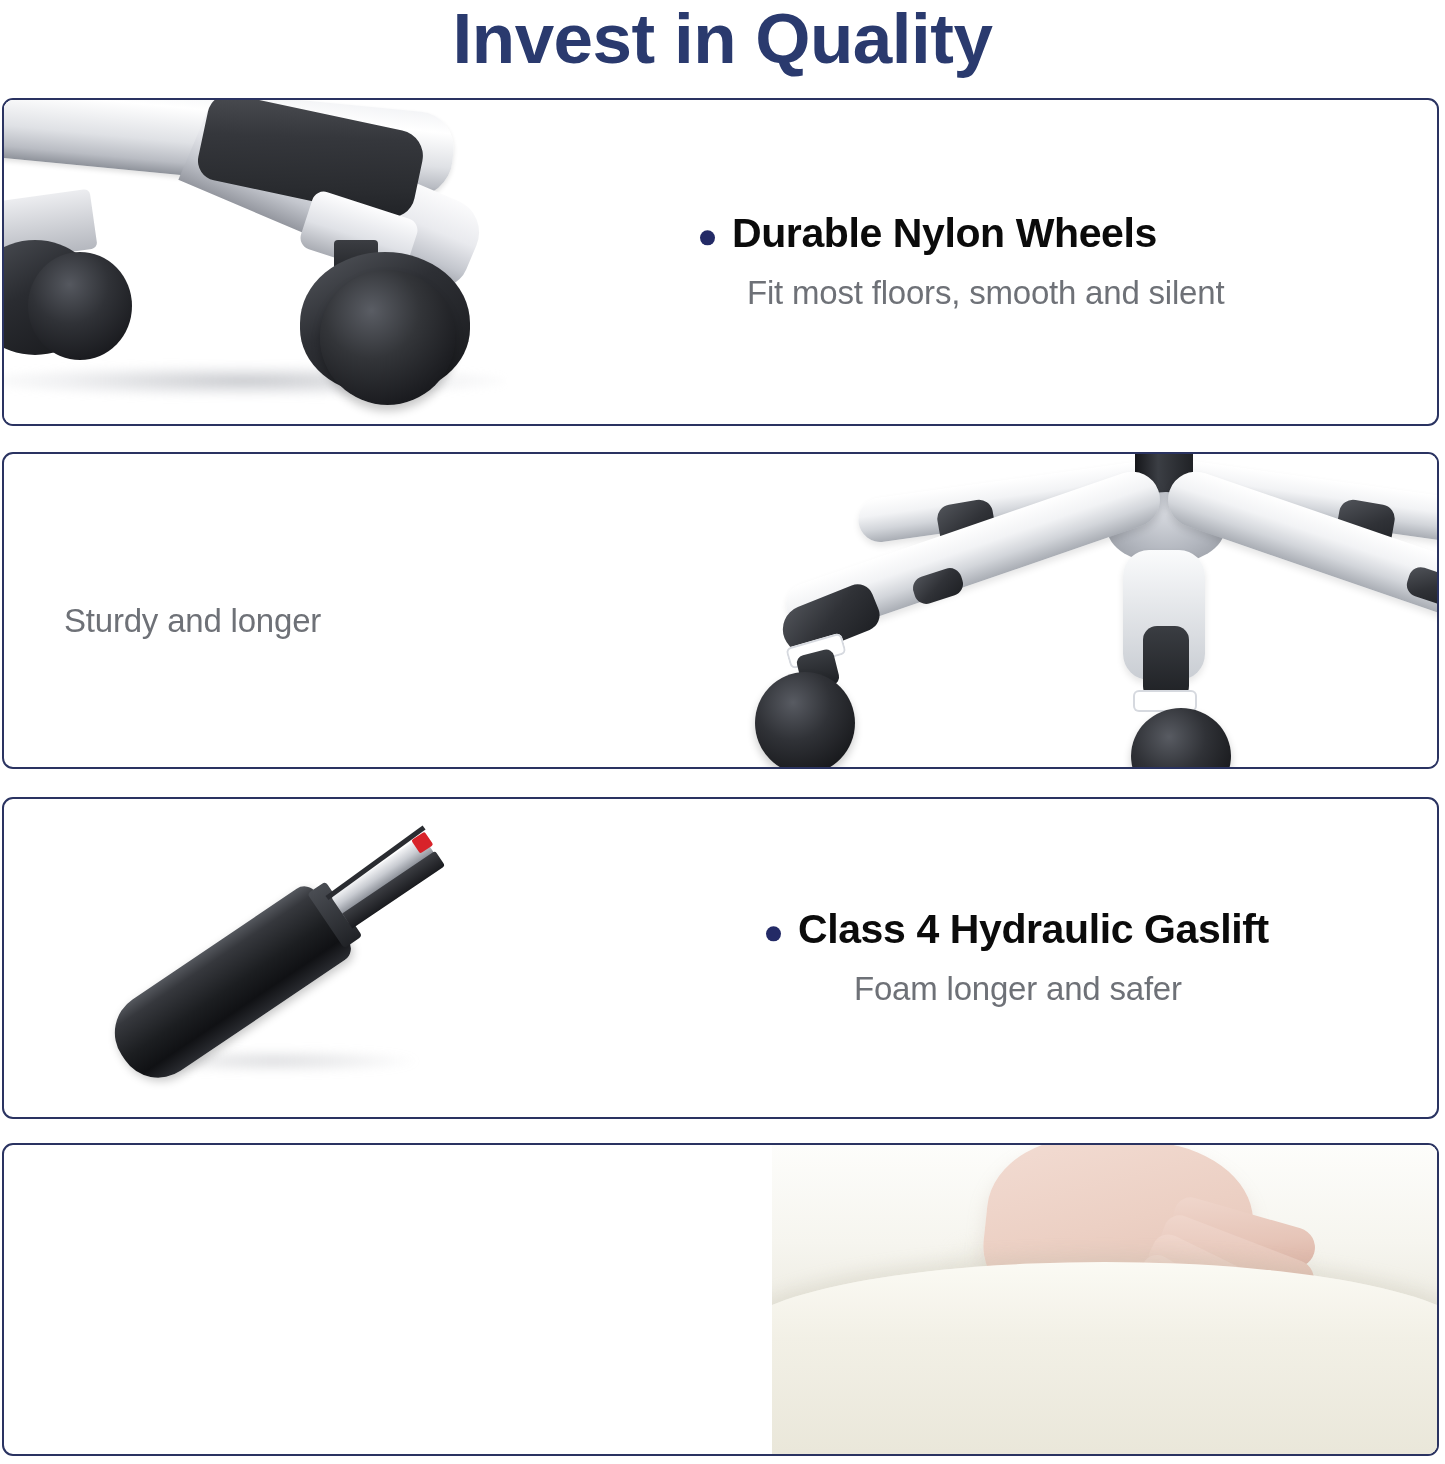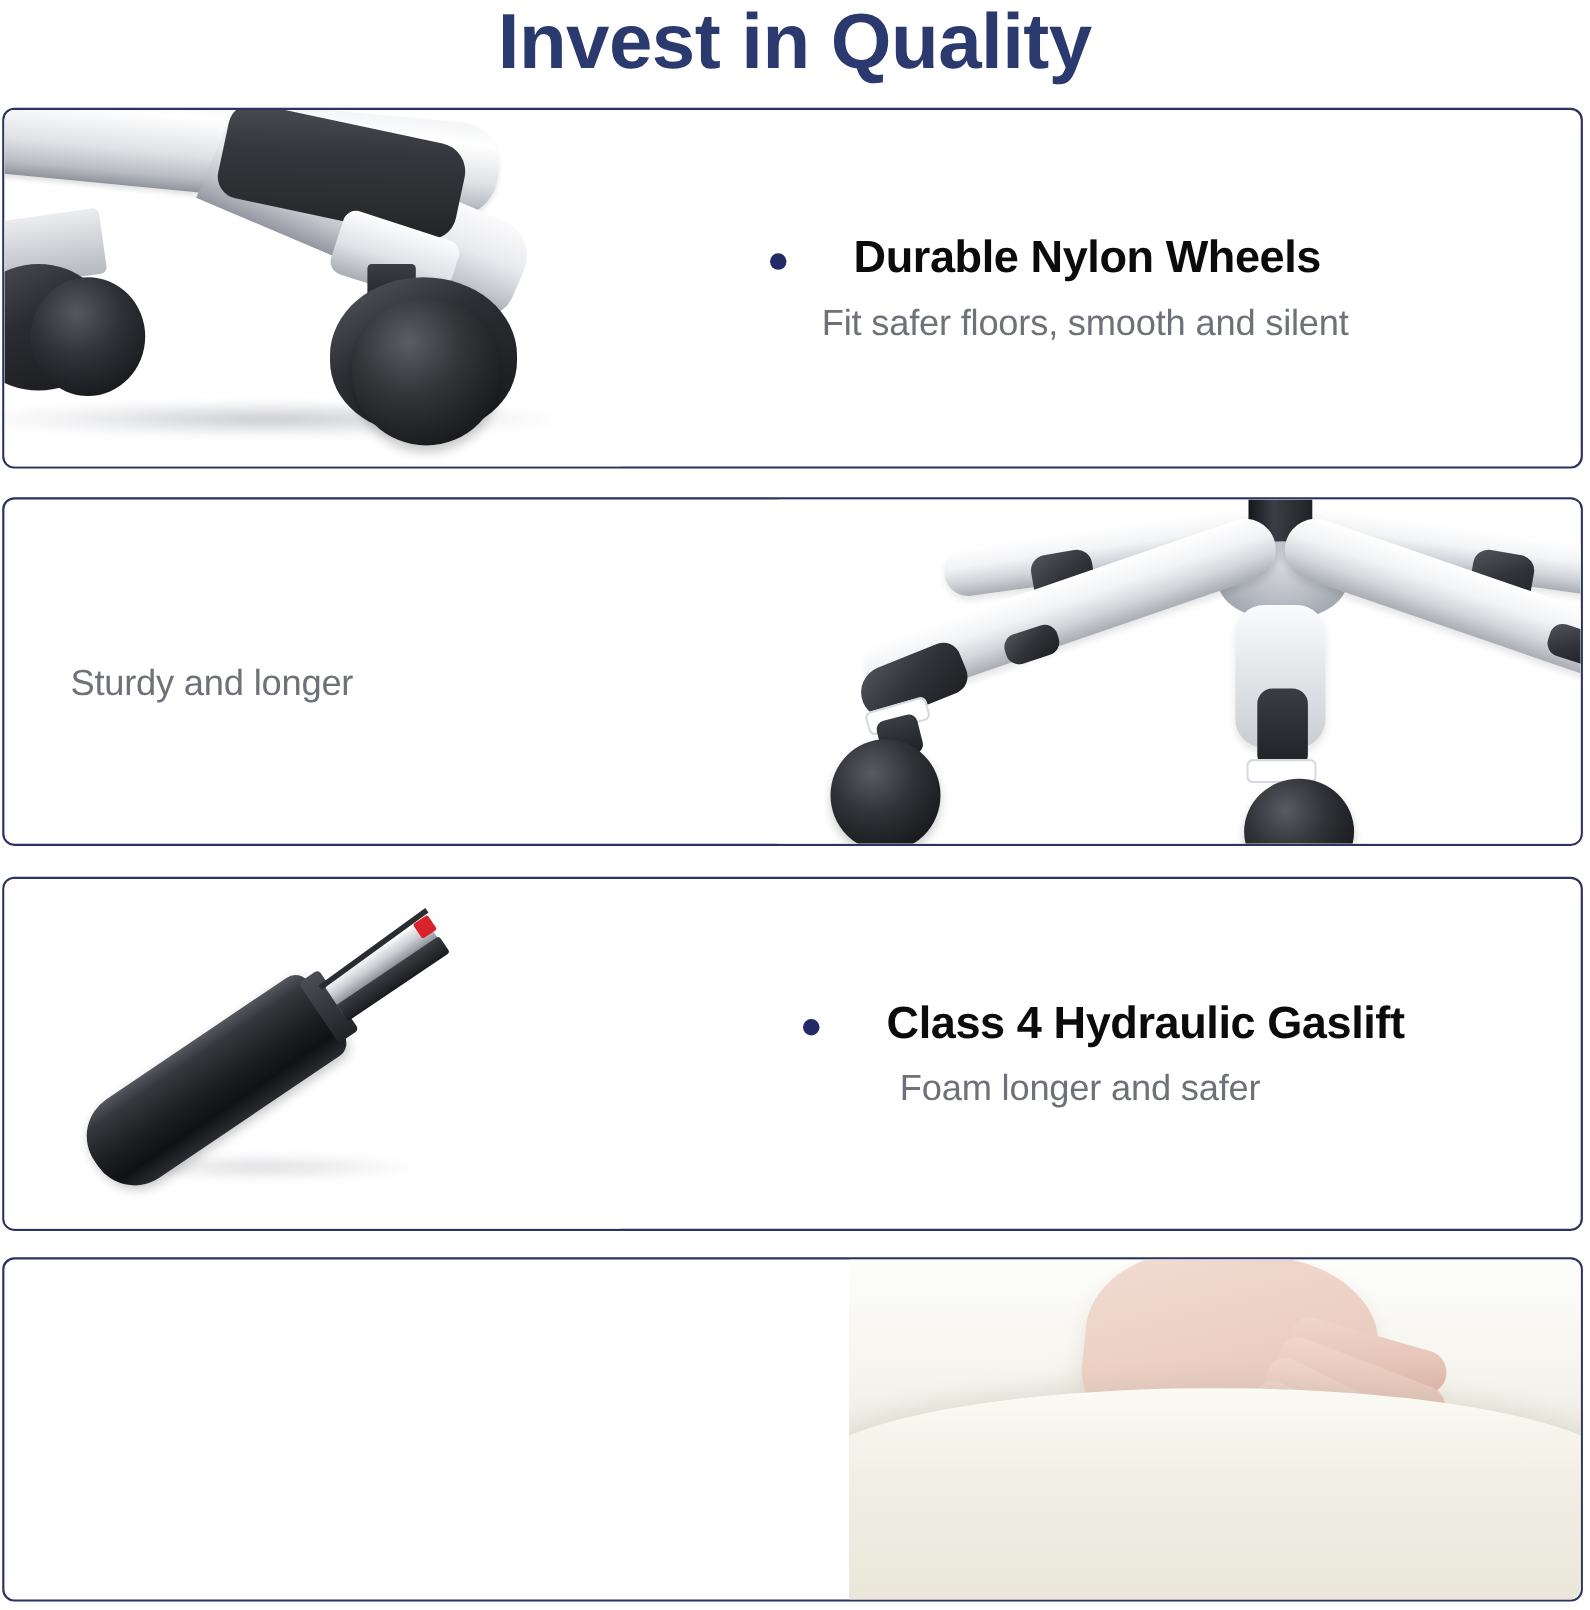--- a/index.html
+++ b/index.html
@@ -36,21 +36,21 @@
     left: 2px;
     width: 1437px;
     box-sizing: border-box;
     border: 2px solid #2a3361;
     border-radius: 11px;
     background: #ffffff;
     overflow: hidden;
   }
   #card-1 { top: 98px;   height: 328px; }
   #card-2 { top: 452px;  height: 317px; }
-  #card-3 { top: 797px;  height: 322px; }
+  #card-3 { top: 797px;  height: 322px; padding-left: 36px; }
   #card-4 { top: 1143px; height: 313px; }
 
   .card-inner {
     position: relative;
     width: 100%;
     height: 100%;
   }
 
   
   .text-block {
@@ -61,21 +61,20 @@
   }
   .feature-heading {
     display: flex;
     align-items: flex-start;
     font-size: 41px;
     font-weight: bold;
     color: #0b0b0b;
     letter-spacing: -0.4px;
     white-space: nowrap;
     line-height: 1.05;
-    gap: 44px;
   }
   .bullet-dot {
     width: 15px;
     height: 15px;
     border-radius: 50%;
     background: #232a66;
     flex: 0 0 15px;
     margin-right: 17px;
     margin-top: 18px;
   }
@@ -404,21 +403,21 @@
       <div class="wheel-small"></div>
       <div class="stem-a"></div>
       <div class="caster-big"></div>
       <div class="wheel-big"></div>
     </div>
     <div class="text-block">
       <div class="feature-heading">
         <span class="bullet-dot"></span>
         <span>Durable Nylon Wheels</span>
       </div>
-      <div class="feature-sub">Fit safer floors, smooth and silent</div>
+      <div class="feature-sub">Fit most floors, smooth and silent</div>
     </div>
   </div>
 </div>
 
 <div class="card" id="card-2">
   <div class="card-inner">
     <div class="photo" id="photo-2">
       <div class="leg leg-bl"></div>
       <div class="leg leg-br"></div>
       <div class="cap cap-bl"></div>

